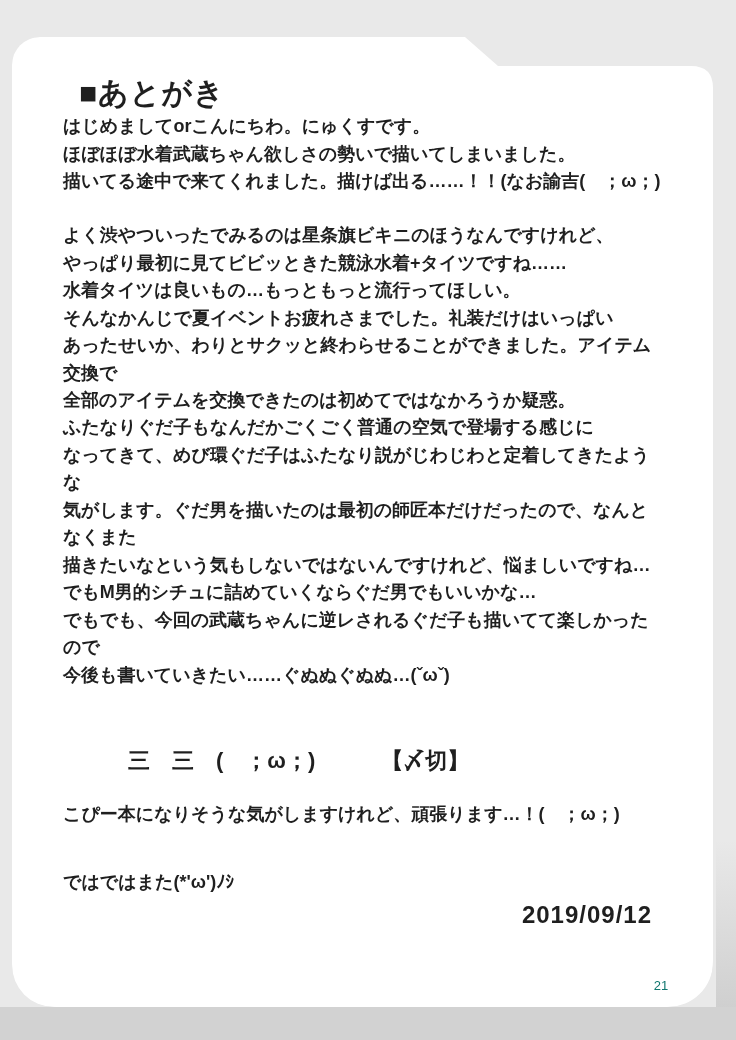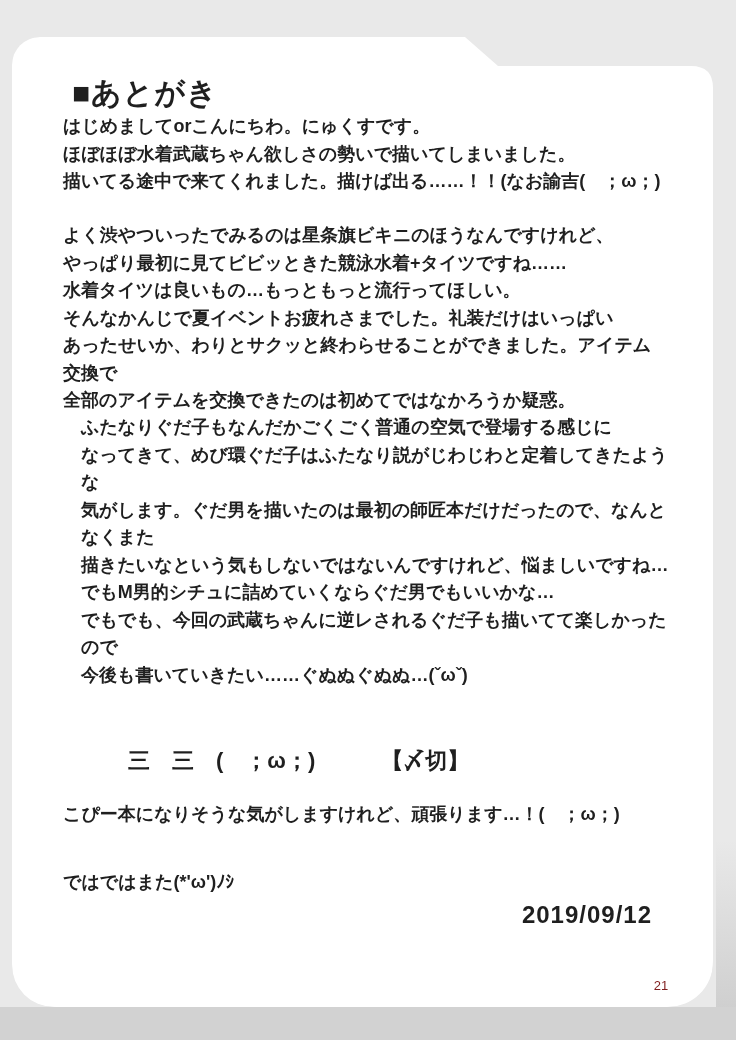--- a/index.html
+++ b/index.html
@@ -35,38 +35,38 @@
   .page {
     position: absolute;
     left: 12px; top: 37px;
     width: 701px; height: 970px;
     background: var(--page-bg);
     border-radius: 28px 20px 45px 42px;
     clip-path: path("M 28 0 L 453 0 L 486 29 L 679 29 Q 701 29 701 51 L 701 923 Q 701 970 654 970 L 45 970 Q 0 970 0 926 L 0 28 Q 0 0 28 0 Z");
   }
   .page-title {
     position: absolute;
-    left: 60px; top: 36px;
+    left: 67px; top: 36px;
     font-size: 30px;
     font-weight: 800;
     letter-spacing: 1px;
   }
   .para {
     position: absolute;
     left: 51px;
     width: 600px;
     font-size: 18px;
     font-weight: 700;
     line-height: 27.5px;
     white-space: pre-line;
     letter-spacing: 0;
   }
   .p1 { top: 76px; }
   .p2 { top: 185px; }
-  .p3 { top: 377px; margin-left: 18px; }
+  .p3 { top: 377px; }
   .p4 { top: 581px; }
   .emote-line {
     position: absolute;
     left: 116px; top: 709px;
     font-size: 22px;
     font-weight: 700;
     white-space: pre;
   }
   .p5 { top: 764px; }
   .closing { top: 832px; }
@@ -79,21 +79,21 @@
     font-weight: 700;
   }
   .date-line { top: 864px; letter-spacing: 1px; }
   .sig-line  { top: 892px; }
   .page-number {
     position: absolute;
     left: 634px; top: 941px;
     width: 30px;
     font-size: 13px;
     font-weight: 400;
-    color: #7f1d1d;
+    color: #0f766e;
     text-align: center;
   }
 </style>
 </head>
 <body>
 
 <div class="bottom-band"></div>
 <div class="right-shade"></div>
 
 <div class="page">

